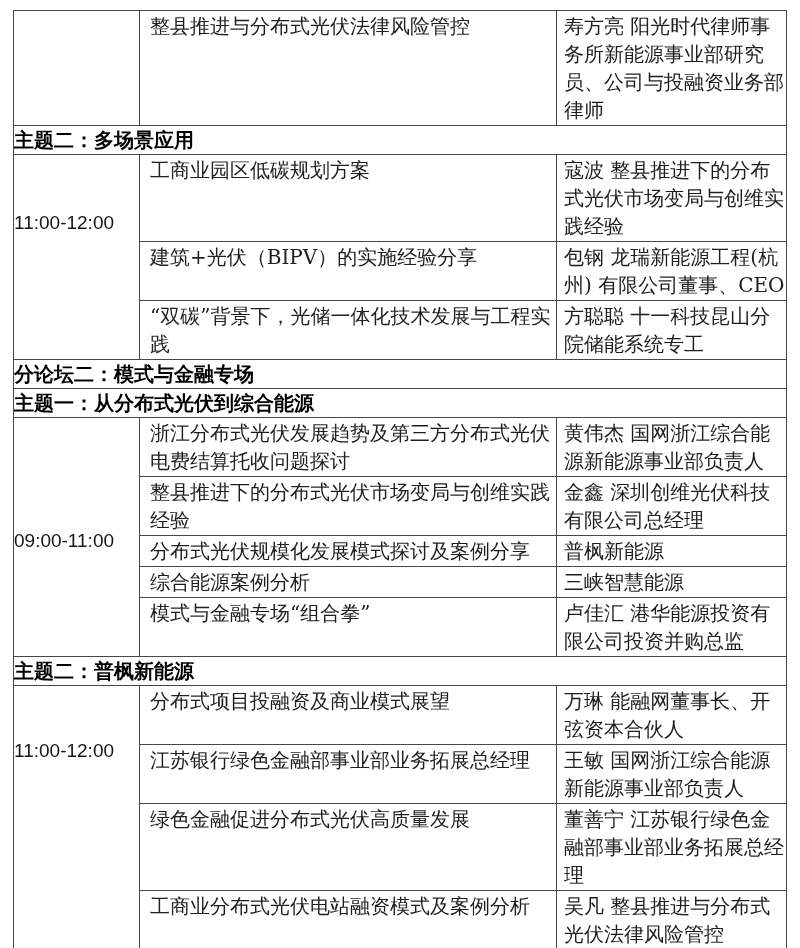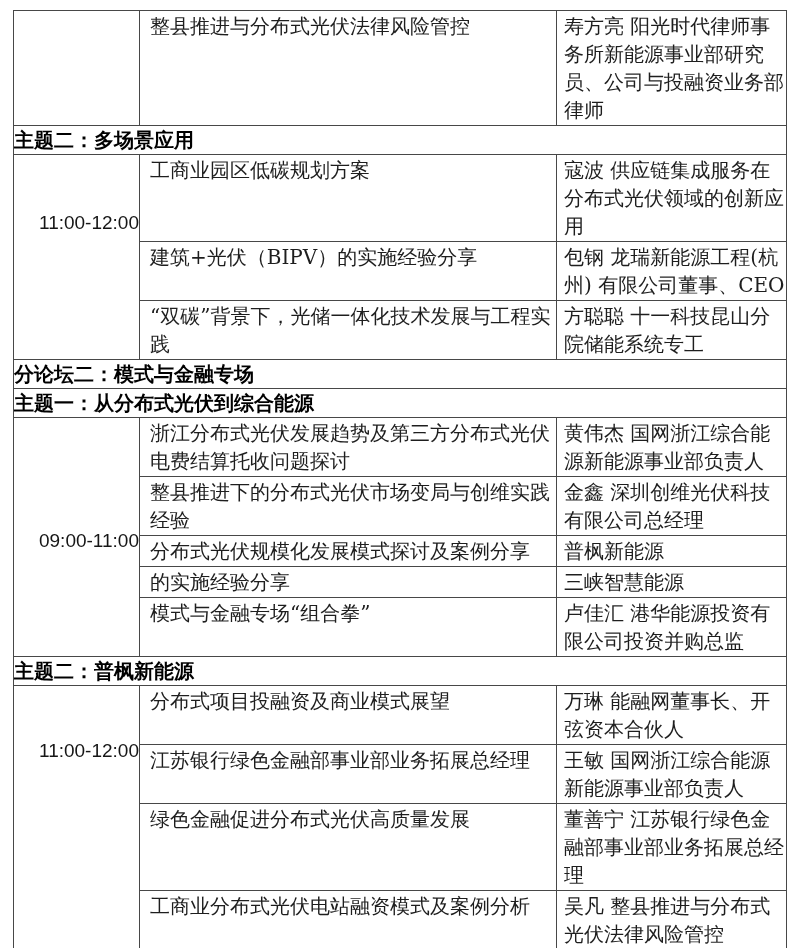--- a/index.html
+++ b/index.html
@@ -17,21 +17,21 @@
   td { border: 1px solid #474747; overflow: hidden; }
   td.topic, td.speaker {
     font-size: 20px; line-height: 28px; color: #1e1e1e;
     vertical-align: top; word-break: break-all;
   }
   td.topic   { padding: 1px 3px 1px 10px; }
   td.speaker { padding: 1px 0 1px 7px; }
   td.time {
     font-family: "Liberation Sans", "DejaVu Sans", sans-serif;
     font-size: 19px; line-height: 26px; color: #161616;
-    text-align: right; vertical-align: middle; padding: 0;
+    text-align: left; vertical-align: middle; padding: 0;
   }
   td.time.off-b { vertical-align: top; padding-top: 55px; }
   td.time.off-c { vertical-align: top; padding-top: 110px; }
   td.time.off-d { vertical-align: top; padding-top: 52px; }
   td.sec-header {
     font-size: 20px; line-height: 26px; font-weight: bold; color: #000;
     text-align: left; padding: 1px 0;
   }
 </style>
 </head>
@@ -51,21 +51,21 @@
       <td class="speaker">寿方亮 阳光时代律师事务所新能源事业部研究员、公司与投融资业务部律师</td>
     </tr>
 
     <tr>
       <td class="sec-header" colspan="3">主题二：多场景应用</td>
     </tr>
 
     <tr>
       <td class="time off-b" rowspan="3">11:00-12:00</td>
       <td class="topic">工商业园区低碳规划方案</td>
-      <td class="speaker">寇波 供应链集成服务在分布式光伏领域的创新应用</td>
+      <td class="speaker">寇波 整县推进下的分布式光伏市场变局与创维实践经验</td>
     </tr>
     <tr>
       <td class="topic">建筑+光伏（BIPV）的实施经验分享</td>
       <td class="speaker">包钢 龙瑞新能源工程(杭州) 有限公司董事、CEO</td>
     </tr>
     <tr>
       <td class="topic">“双碳”背景下，光储一体化技术发展与工程实践</td>
       <td class="speaker">方聪聪 十一科技昆山分院储能系统专工</td>
     </tr>
 
@@ -84,21 +84,21 @@
     </tr>
     <tr>
       <td class="topic">整县推进下的分布式光伏市场变局与创维实践经验</td>
       <td class="speaker">金鑫 深圳创维光伏科技有限公司总经理</td>
     </tr>
     <tr>
       <td class="topic">分布式光伏规模化发展模式探讨及案例分享</td>
       <td class="speaker">普枫新能源</td>
     </tr>
     <tr>
-      <td class="topic">的实施经验分享</td>
+      <td class="topic">综合能源案例分析</td>
       <td class="speaker">三峡智慧能源</td>
     </tr>
     <tr>
       <td class="topic">模式与金融专场“组合拳”</td>
       <td class="speaker">卢佳汇 港华能源投资有限公司投资并购总监</td>
     </tr>
 
     <tr>
       <td class="sec-header" colspan="3">主题二：普枫新能源</td>
     </tr>

